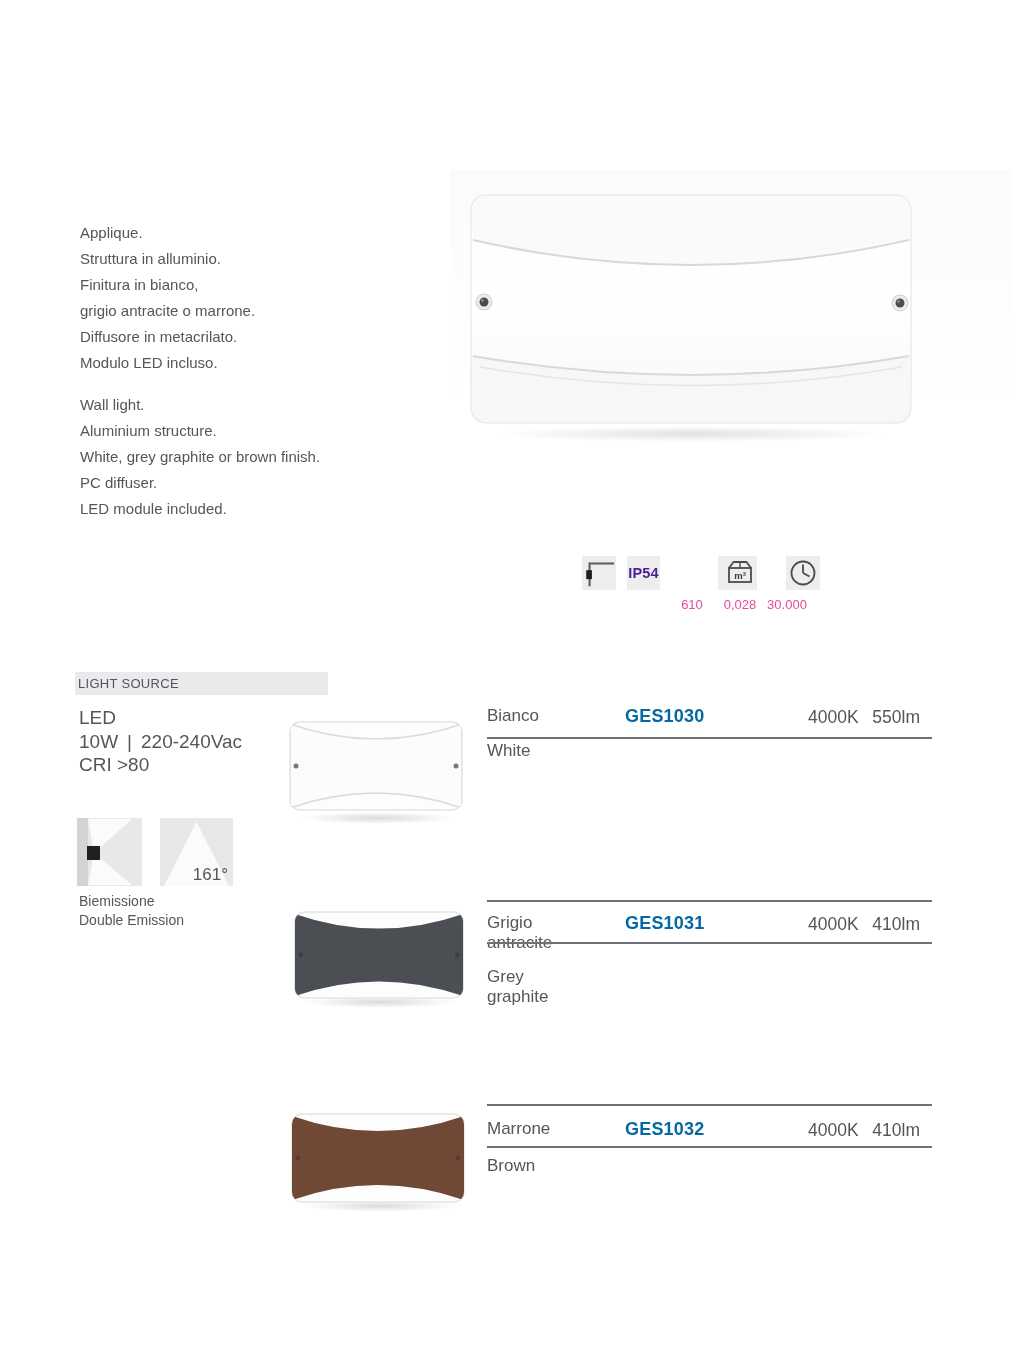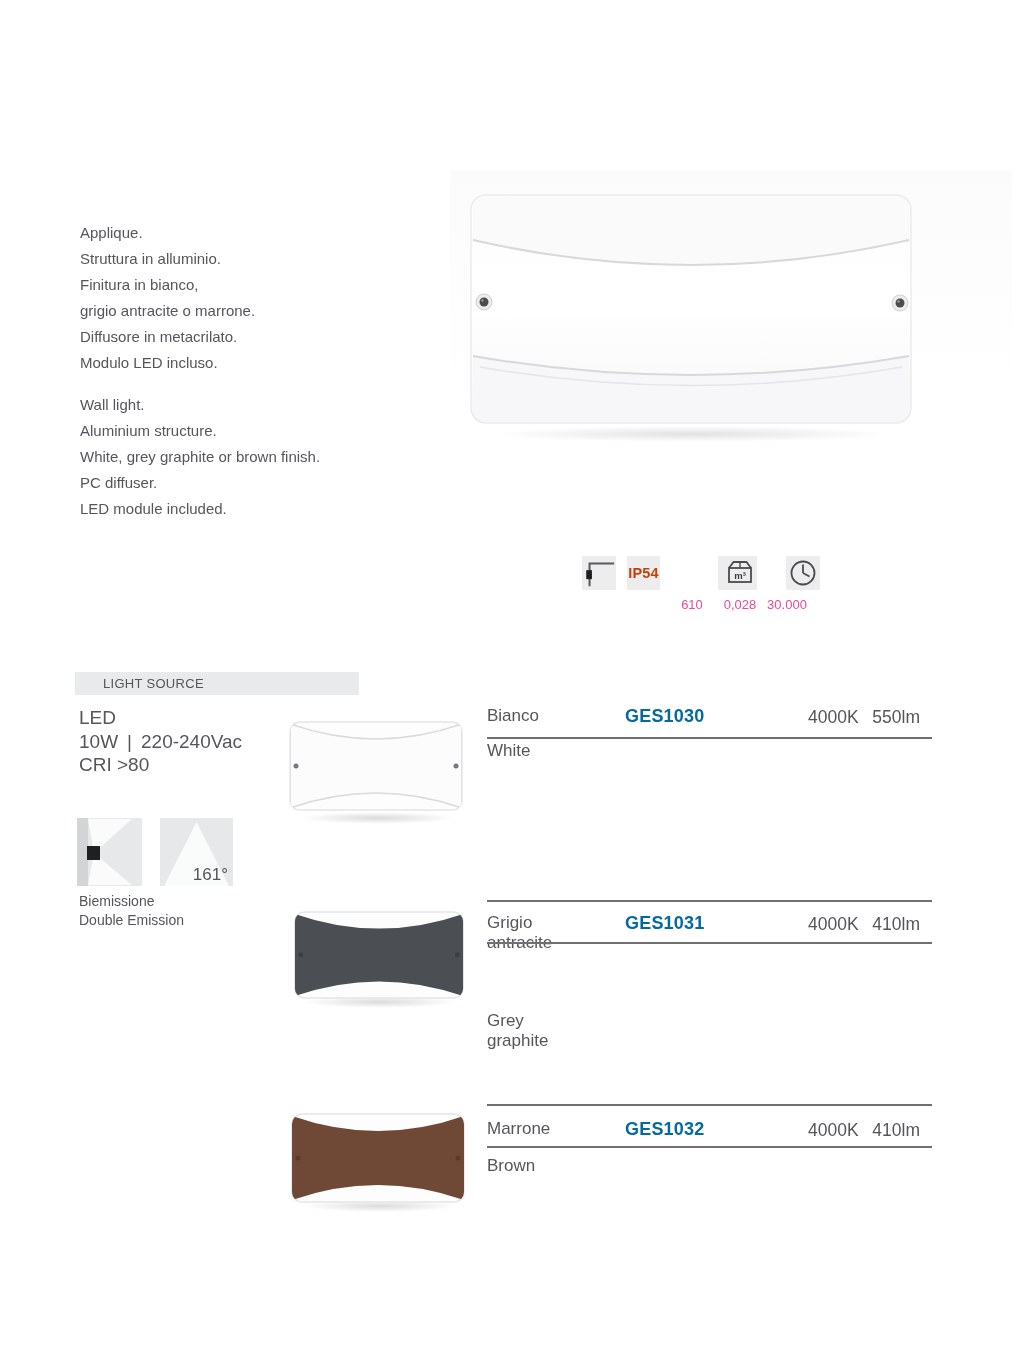--- a/index.html
+++ b/index.html
@@ -19,27 +19,27 @@
     background:linear-gradient(180deg,#fbfbfc 0%,#ffffff 70%);}
   .hero{left:466px; top:190px; width:450px; height:240px;}
   .hero-shadow{left:494px; top:426px; width:396px; height:16px;
     background:radial-gradient(ellipse at center, rgba(90,90,95,.18) 0%, rgba(90,90,95,0) 70%);}
 
   
   .spec-icons{left:582px; top:556px; width:230px; height:60px;}
   .spec-item{position:absolute; top:0;}
   .icon-box{width:34px; height:34px; background:#ededee; display:block;}
   .ip-badge{width:33px; height:34px; background:#ededee; font-weight:bold;
-    font-size:14.5px; line-height:34px; text-align:center; color:#c2410c; letter-spacing:.2px;}
+    font-size:14.5px; line-height:34px; text-align:center; color:#4c1d95; letter-spacing:.2px;}
   .spec-value{position:absolute; top:41px; width:64px; text-align:center;
     font-size:13px; color:#ec4899;}
 
   
-  .ls-bar{left:75px; top:672px; width:284px; height:23px; background:#e9eaeb;
-    font-size:13px; line-height:23px; padding-left:28px; box-sizing:border-box;
+  .ls-bar{left:75px; top:672px; width:253px; height:23px; background:#e9eaeb;
+    font-size:13px; line-height:23px; padding-left:3px; box-sizing:border-box;
     color:#55565a; letter-spacing:.3px;}
   .ls-specs{left:79px; top:706px; font-size:19px; line-height:23.5px;}
   .ls-specs .sep{margin:0 9px;}
 
   
   .beam-label{left:79px; top:799px; font-size:13px; letter-spacing:.3px;margin-top:40px;}
   .beam-icon-1{left:77px; top:818px;}
   .beam-icon-2{left:160px; top:818px;}
   .emission{left:79px; top:892px; font-size:14px; line-height:19px;}
 
@@ -243,21 +243,21 @@
     <div class="prod-code">GES1030</div>
     <div class="prod-temp">4000K</div>
     <div class="prod-flux">550lm</div>
   </div>
   <div class="abs rule" style="top:737px;"></div>
 
   <div class="abs rule" style="top:900px;"></div>
   <div class="abs prod-row" style="top:913px;">
     <div class="color-label">Grigio
 antracite</div>
-    <div class="color-label-en" style="top:54px;margin-top:44px;">Grey
+    <div class="color-label-en" style="top:54px;">Grey
 graphite</div>
     <div class="prod-code">GES1031</div>
     <div class="prod-temp">4000K</div>
     <div class="prod-flux">410lm</div>
   </div>
   <div class="abs rule" style="top:942px;"></div>
 
   <div class="abs rule" style="top:1104px;"></div>
   <div class="abs prod-row" style="top:1119px;">
     <div class="color-label">Marrone</div>

